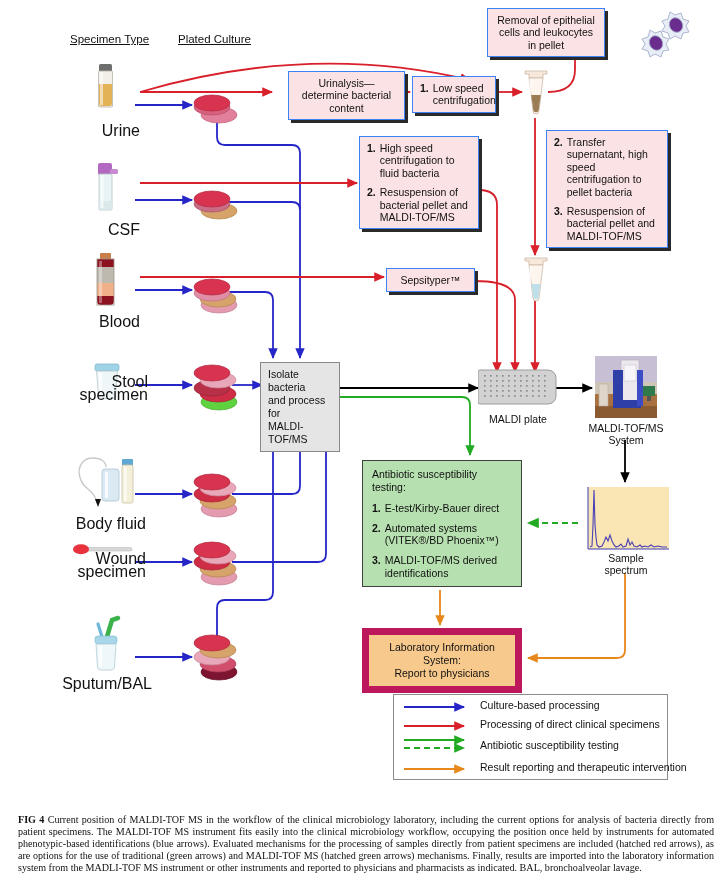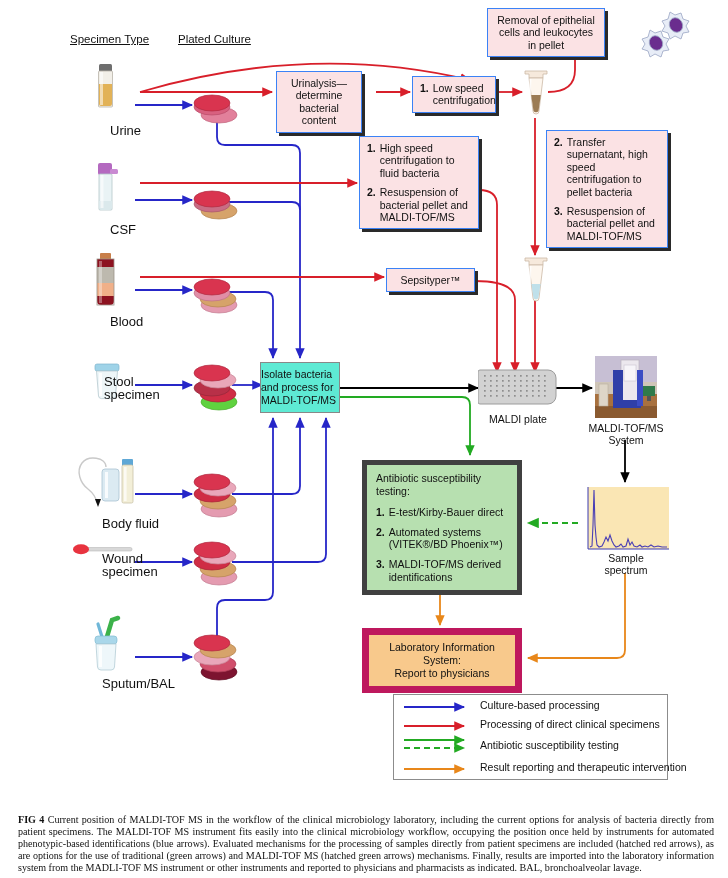--- a/index.html
+++ b/index.html
@@ -5,33 +5,33 @@
   html,body{margin:0;padding:0;background:#ffffff;}
   body{width:728px;height:878px;position:relative;overflow:hidden;
        font-family:"Liberation Sans", sans-serif;color:#1a1a1a;}
   #stage{position:absolute;left:0;top:0;width:728px;height:878px;}
   .abs{position:absolute;}
 
   
   .colhead{font-size:11.5px;color:#111;text-decoration:underline;white-space:nowrap;}
 
   
-  .speclabel{font-size:13px;color:#111;text-align:left;line-height:12.5px;white-space:nowrap;margin-left:40px;}
+  .speclabel{font-size:16px;color:#111;text-align:right;line-height:12.5px;white-space:nowrap;}
 
   
   .pbox{box-sizing:border-box;border:1px solid #3b82f6;background:#fbe2e4;
         font-size:10.5px;line-height:12.4px;color:#111;padding:5px 7px;}
   .pbox.shadow{box-shadow:3px 3px 0 #2a2a2a;}
   .pbox.center{text-align:center;}
-  .gbox{box-sizing:border-box;border:5px solid #404040;background:#b7e0b0;
+  .gbox{box-sizing:border-box;border:1px solid #404040;background:#b7e0b0;
         font-size:10.5px;line-height:12.6px;color:#111;padding:7px 9px;}
   .obox{box-sizing:border-box;border:7px solid #be185d;background:#f8c98c;
         font-size:10.5px;line-height:13px;color:#111;padding:6px 8px;text-align:center;}
-  .nbox{box-sizing:border-box;border:1px solid #888;background:#5eead4;
-        font-size:10.5px;line-height:13px;color:#111;padding:5px 0;}
+  .nbox{box-sizing:border-box;border:1px solid #888;background:#e5e5e5;
+        font-size:10.5px;line-height:13px;color:#111;padding:5px 7px;}
   .pitem{display:flex;gap:4px;margin-bottom:7px;}
   .pitem:last-child{margin-bottom:0;}
   .pitem .n{font-weight:bold;flex:0 0 auto;}
   .pitem .t{flex:1 1 auto;}
 
   
   #legend{box-sizing:border-box;border:1px solid #8c8c8c;background:#fff;}
   .legrow{display:flex;align-items:center;height:19px;}
   .legline{flex:0 0 78px;height:12px;position:relative;}
   .legtext{font-size:10.5px;color:#111;white-space:nowrap;}
@@ -247,21 +247,21 @@
     <ellipse cx="24" cy="14" rx="18" ry="8" fill="#d9344f" stroke="#b02a40" stroke-width="0.7"></ellipse>
   </svg>
   <svg class="abs" style="left:188px;top:628px;" width="60" height="54">
     <ellipse cx="31" cy="44" rx="18" ry="8" fill="#7d1430" stroke="#5e0f24" stroke-width="0.7"></ellipse>
     <ellipse cx="30" cy="36" rx="18" ry="8" fill="#d14f6c" stroke="#ab4057" stroke-width="0.7"></ellipse>
     <ellipse cx="24" cy="29" rx="18" ry="8" fill="#e9a7ba" stroke="#c8899a" stroke-width="0.7"></ellipse>
     <ellipse cx="30" cy="22" rx="18" ry="8" fill="#d6a36a" stroke="#b5854f" stroke-width="0.7"></ellipse>
     <ellipse cx="24" cy="15" rx="18" ry="8" fill="#d9344f" stroke="#b02a40" stroke-width="0.7"></ellipse>
   </svg>
 
-  <div class="abs pbox center shadow" style="left:276px;top:71px;width:86px;">
+  <div class="abs pbox center shadow" style="left:288px;top:71px;width:117px;">
     <span style="white-space:pre-line;">Urinalysis—
 determine bacterial
 content</span>
   </div>
 
   <div class="abs pbox shadow" style="left:412px;top:76px;width:84px;">
     <div class="pitem">
         <span class="n">1.</span>
         <span class="t" style="white-space:pre-line;">Low speed
 centrifugation</span>

